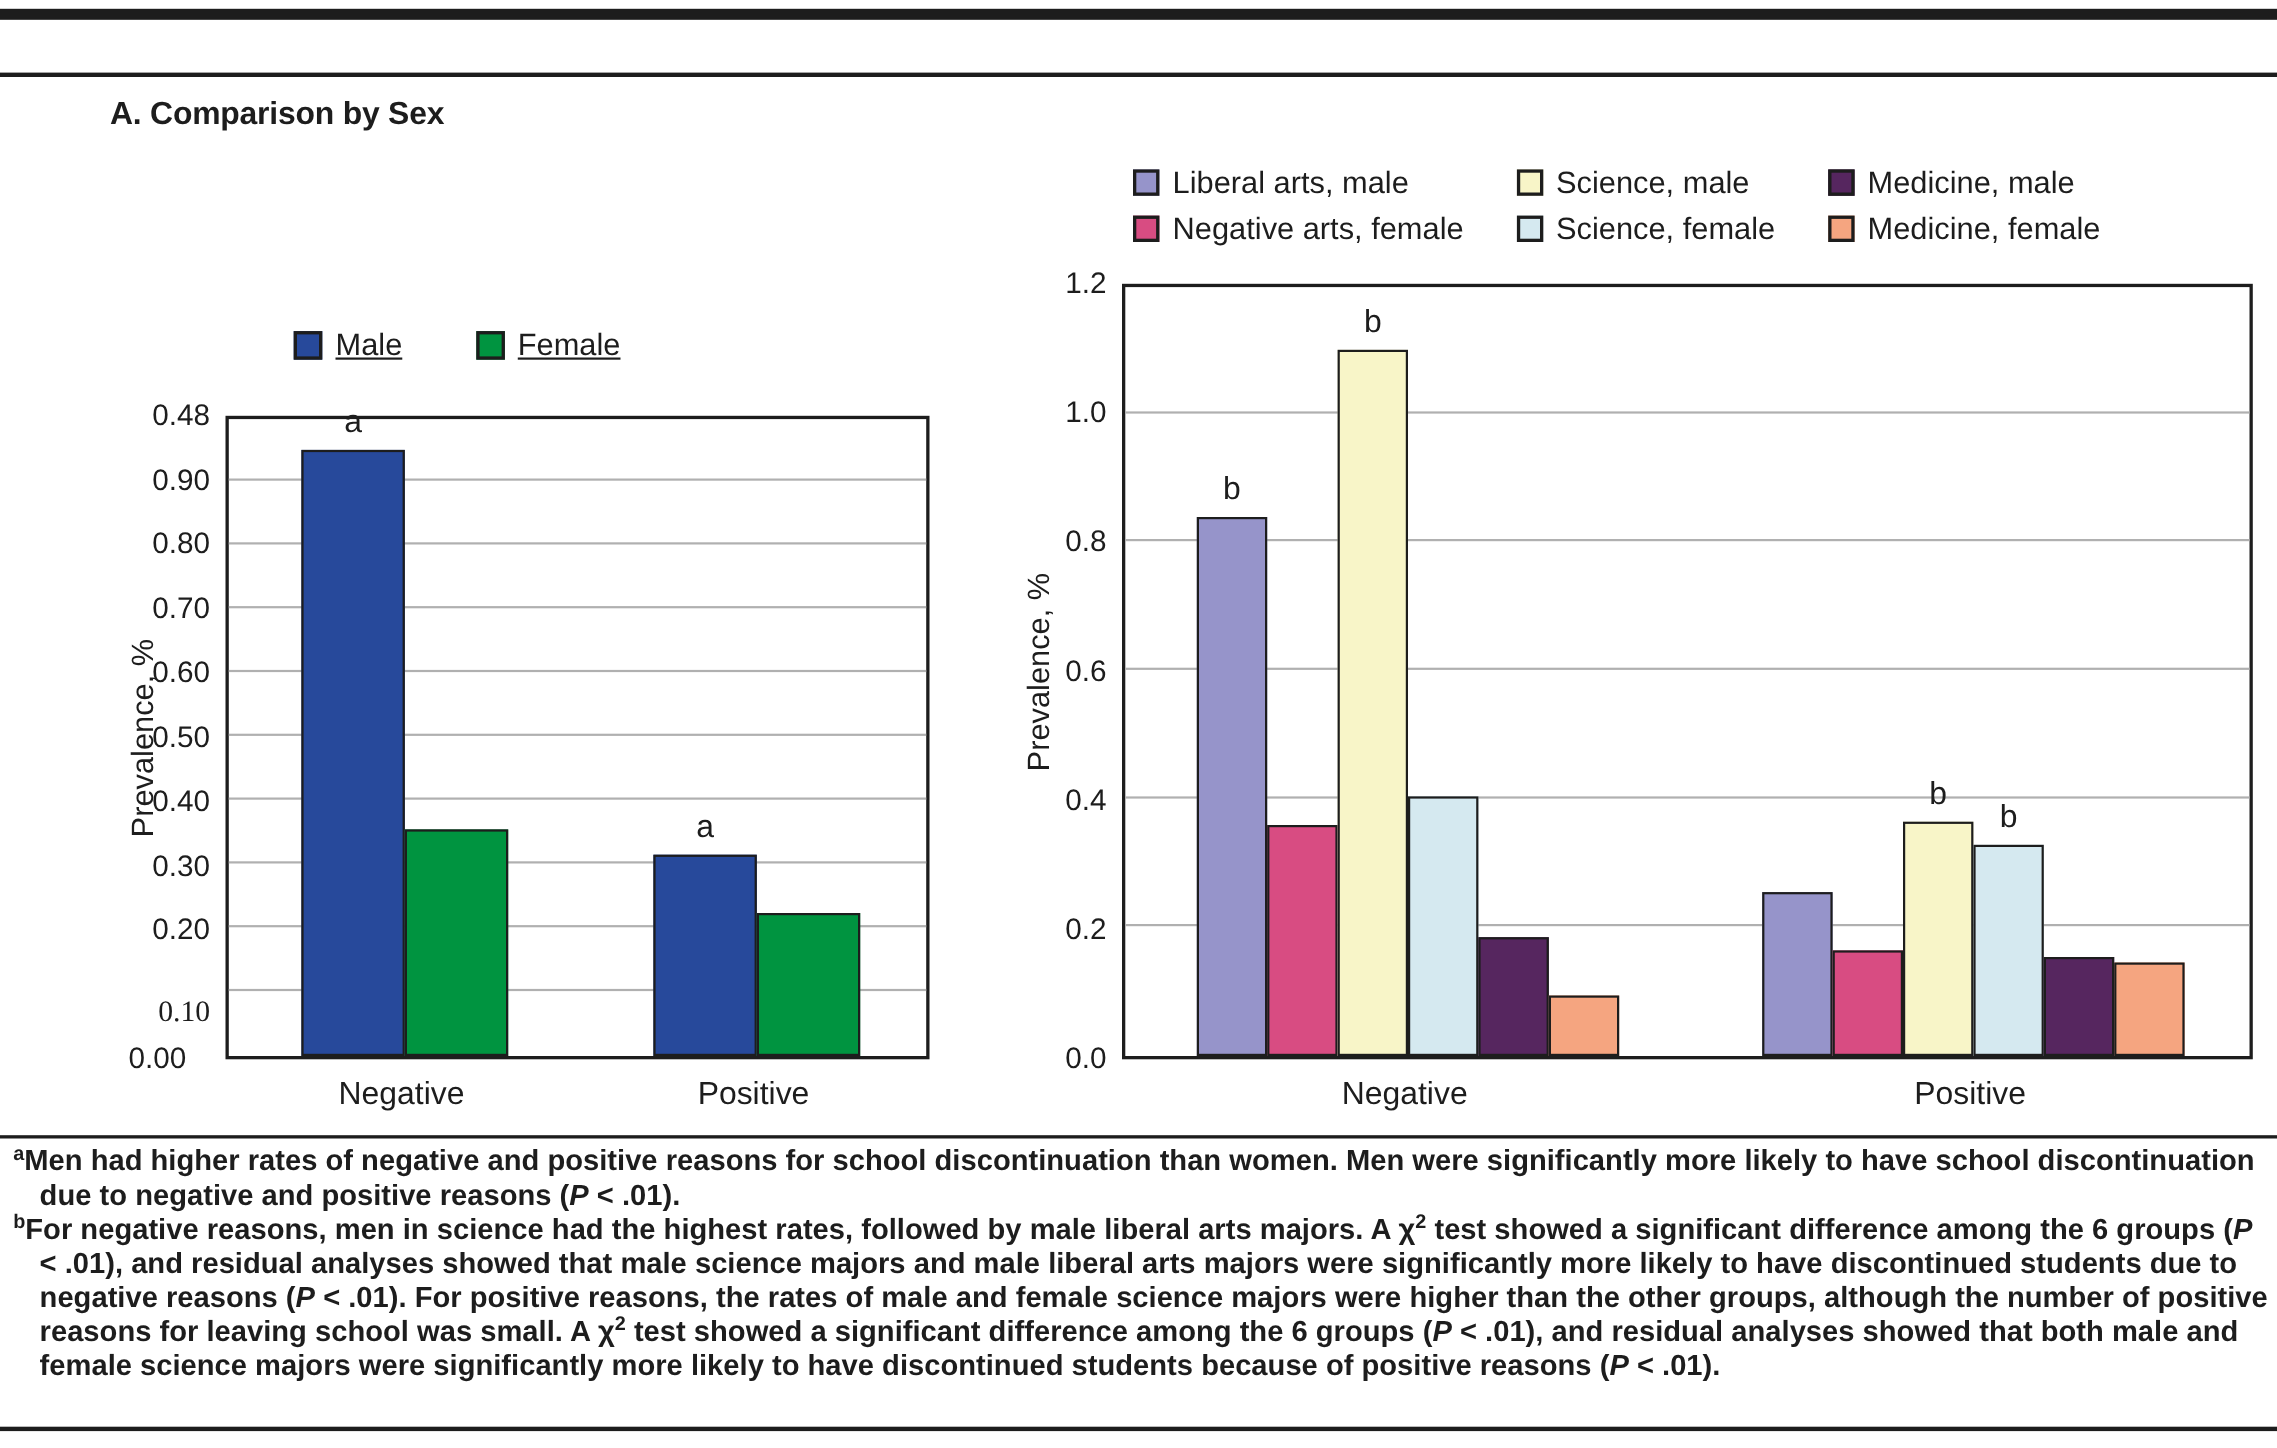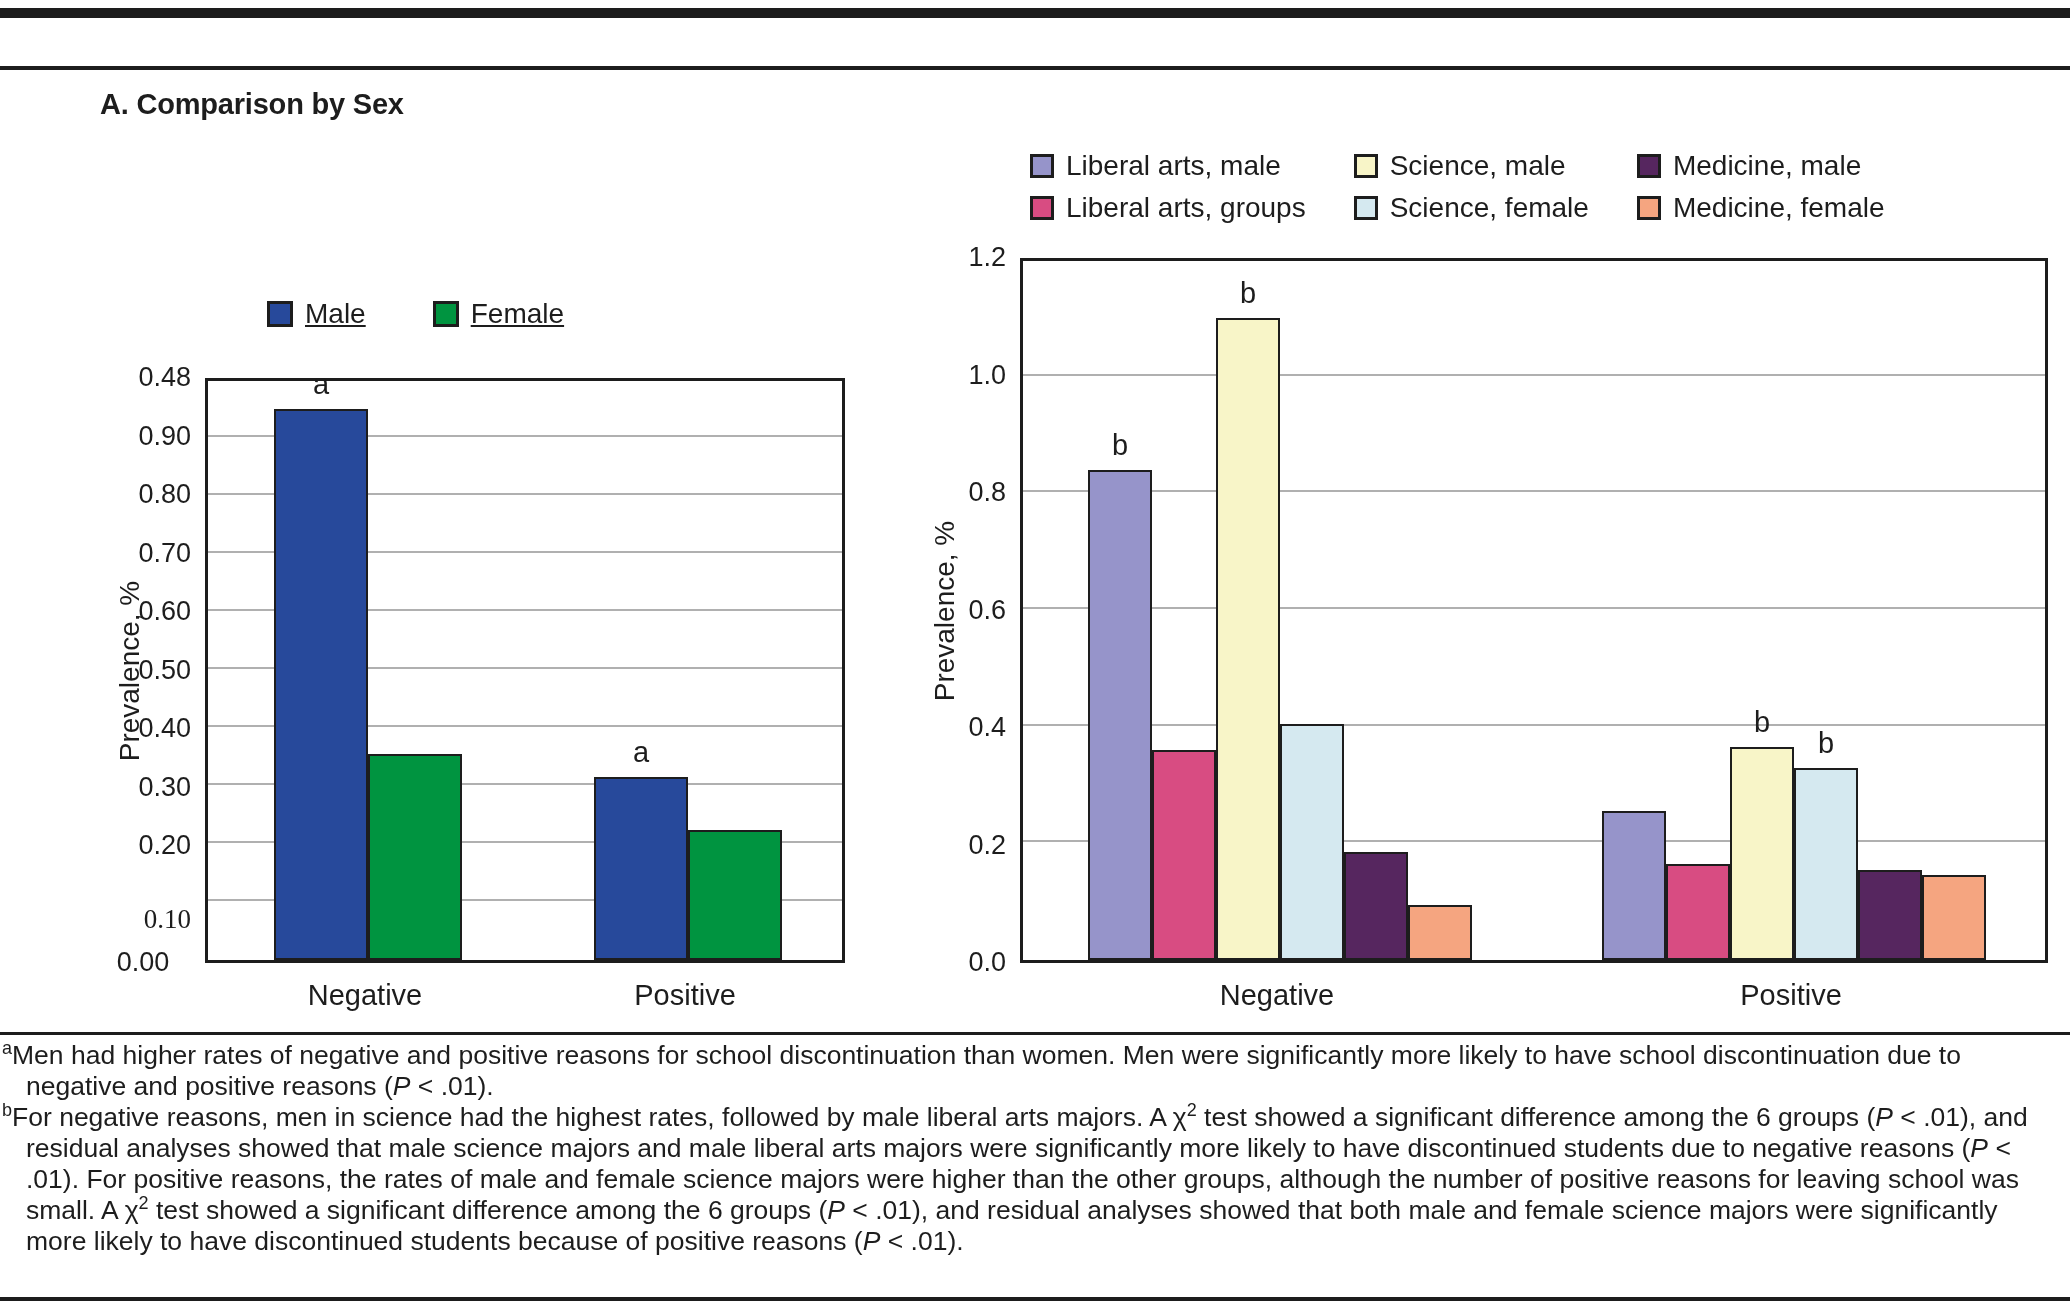--- a/index.html
+++ b/index.html
@@ -21,21 +21,21 @@
   .plot{position:absolute;box-sizing:border-box;border:3px solid #1d1d1d;background:#fff;}
   .gridline{position:absolute;left:0;right:0;height:2px;background:#b0b0b0;}
   .bar{position:absolute;bottom:0;box-sizing:border-box;border:2.5px solid #1d1d1d;}
   .ann{position:absolute;text-align:center;font-size:29px;color:#1d1d1d;}
   .ytick{position:absolute;text-align:right;font-size:27px;white-space:nowrap;}
   .xcat{position:absolute;text-align:center;font-size:29px;}
   .ylabel{position:absolute;white-space:nowrap;font-size:28px;
           transform:translate(-50%,-50%) rotate(-90deg);}
   
   #footnote-rule{left:0;top:1032px;width:2070px;height:3px;background:#1d1d1d;}
-  #footnotes{left:2px;top:1040px;width:2052px;}
+  #footnotes{left:12px;top:1040px;width:2052px;font-weight:bold;}
   .footnote{margin:0;font-size:26.5px;line-height:31px;padding-left:24px;text-indent:-24px;}
   .footnote sup{font-size:0.68em;line-height:0;}
   .footnote i{font-style:italic;}
   #bottom-rule{left:0;top:1297px;width:2070px;height:4px;background:#1d1d1d;}
 </style>
 </head>
 <body>
 
 <div id="page">
   <div id="top-bar" class="abs"></div>
@@ -43,21 +43,21 @@
 
   <h2 class="abs panel-header" style="left:100px;top:88px;">A. Comparison by Sex</h2>
 
   <div id="legendB" class="abs legend-grid" style="left:1030px;top:150px;">
       <div class="legend-item">
         <div class="swatch" style="height: 24px; width: 24px; background: rgb(150, 148, 202);"></div>
         <div>Liberal arts, male</div>
       </div>
       <div class="legend-item">
         <div class="swatch" style="height: 24px; width: 24px; background: rgb(216, 76, 130);"></div>
-        <div>Liberal arts, groups</div>
+        <div>Negative arts, female</div>
       </div>
       <div class="legend-item">
         <div class="swatch" style="height: 24px; width: 24px; background: rgb(248, 245, 200);"></div>
         <div>Science, male</div>
       </div>
       <div class="legend-item">
         <div class="swatch" style="height: 24px; width: 24px; background: rgb(213, 233, 240);"></div>
         <div>Science, female</div>
       </div>
       <div class="legend-item">

